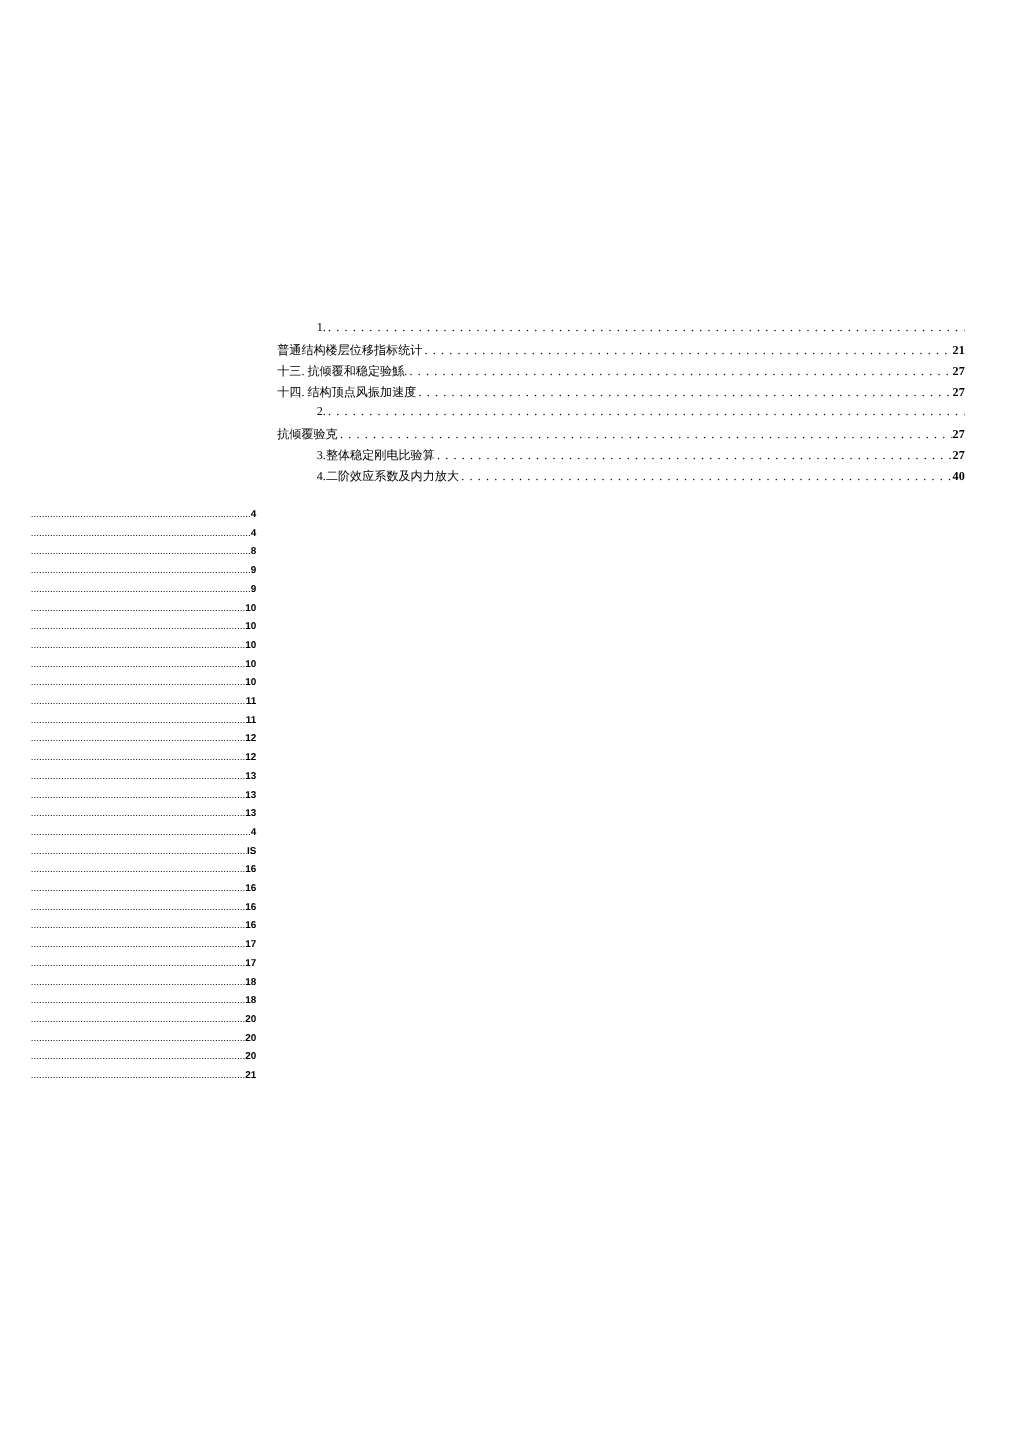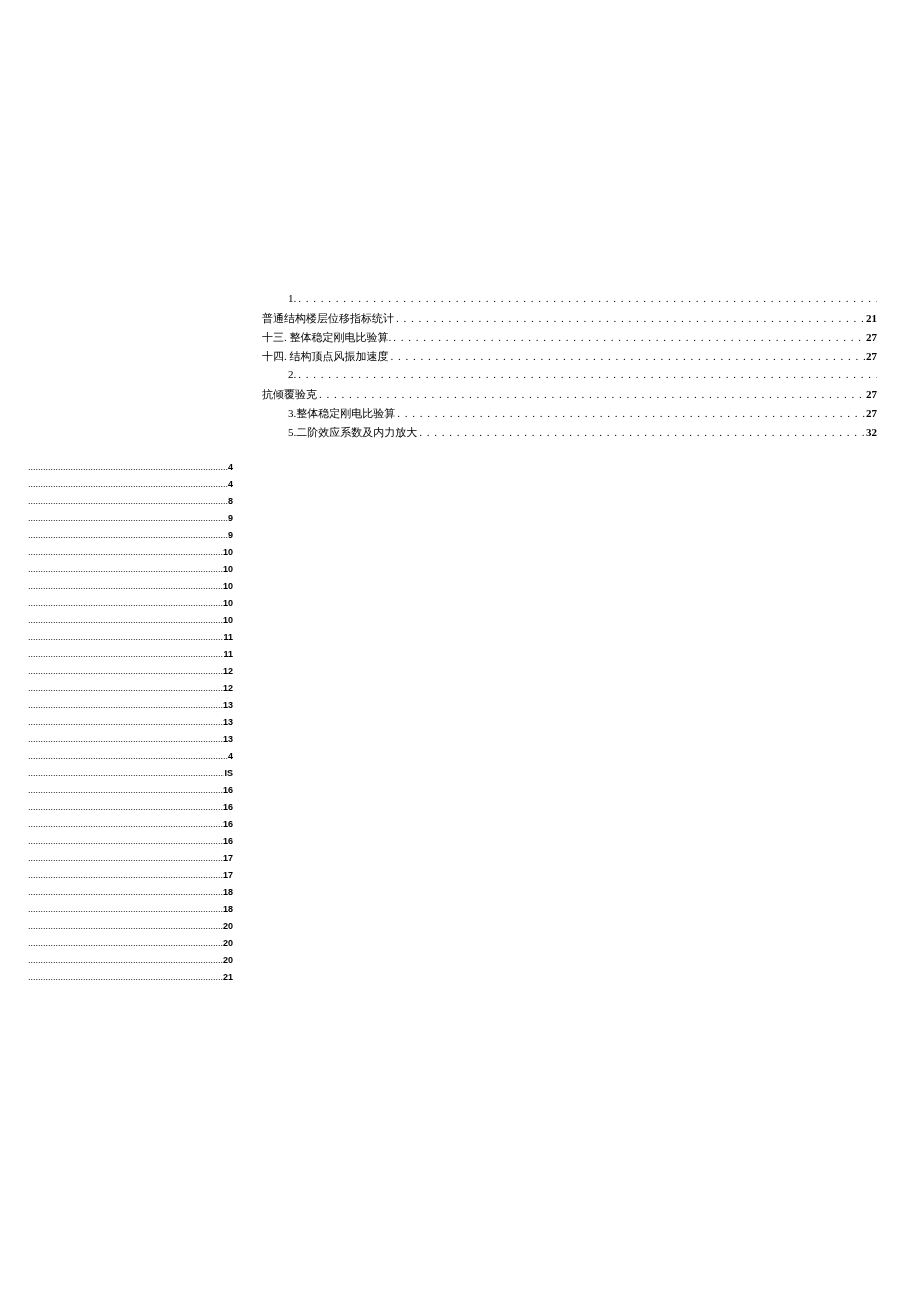--- a/index.html
+++ b/index.html
@@ -41,21 +41,21 @@
     letter-spacing: 1px;
     color: #000;
     padding: 0 2px;
   }
   .top-block .toc-line .pg {
     flex: 0 0 auto;
     font-weight: bold;
   }
   .top-block .toc-line.indent1 { padding-left: 36px; }
   .top-block .toc-line.indent2 { padding-left: 36px; text-align: right; }
-  .top-block .toc-line.indent0 { padding-left: 0px; margin-left: 10px; }
+  .top-block .toc-line.indent0 { padding-left: 0px; }
 
   .left-block {
     position: absolute;
     top: 462px;
     left: 28px;
     width: 205px;
   }
   .left-block .l-line {
     display: flex;
     align-items: baseline;
@@ -85,21 +85,21 @@
   <div class="toc-line indent1 nopage">
         <span class="label">1.</span>
         <span class="dots">. . . . . . . . . . . . . . . . . . . . . . . . . . . . . . . . . . . . . . . . . . . . . . . . . . . . . . . . . . . . . . . . . . . . . . . . . . . . . . . . . . . . . . . . . . . . . . . . . . . . . . . . . . . . . . . . . . . . . . . . . . . . . . . . . . . . . . . . . . . . . . . . . . . . . . . . . . . . . . . .</span>
       </div>
       <div class="toc-line indent0">
         <span class="label">普通结构楼层位移指标统计</span>
         <span class="dots">. . . . . . . . . . . . . . . . . . . . . . . . . . . . . . . . . . . . . . . . . . . . . . . . . . . . . . . . . . . . . . . . . . . . . . . . . . . . . . . . . . . . . . . . . . . . . . . . . . . . . . . . . . . . . . . . . . . . . . . . . . . . . . . . . . . . . . . . . . . . . . . . . . . . . . . . . . . . . . . .</span>
         <span class="pg">21</span>
       </div>
       <div class="toc-line indent0">
-        <span class="label">十三. 整体稳定刚电比验算.</span>
+        <span class="label">十三. 抗倾覆和稳定验鯀.</span>
         <span class="dots">. . . . . . . . . . . . . . . . . . . . . . . . . . . . . . . . . . . . . . . . . . . . . . . . . . . . . . . . . . . . . . . . . . . . . . . . . . . . . . . . . . . . . . . . . . . . . . . . . . . . . . . . . . . . . . . . . . . . . . . . . . . . . . . . . . . . . . . . . . . . . . . . . . . . . . . . . . . . . . . .</span>
         <span class="pg">27</span>
       </div>
       <div class="toc-line indent0">
         <span class="label">十四. 结构顶点风振加速度</span>
         <span class="dots">. . . . . . . . . . . . . . . . . . . . . . . . . . . . . . . . . . . . . . . . . . . . . . . . . . . . . . . . . . . . . . . . . . . . . . . . . . . . . . . . . . . . . . . . . . . . . . . . . . . . . . . . . . . . . . . . . . . . . . . . . . . . . . . . . . . . . . . . . . . . . . . . . . . . . . . . . . . . . . . .</span>
         <span class="pg">27</span>
       </div>
       <div class="toc-line indent1 nopage">
         <span class="label">2.</span>
@@ -109,23 +109,23 @@
         <span class="label">抗倾覆验克</span>
         <span class="dots">. . . . . . . . . . . . . . . . . . . . . . . . . . . . . . . . . . . . . . . . . . . . . . . . . . . . . . . . . . . . . . . . . . . . . . . . . . . . . . . . . . . . . . . . . . . . . . . . . . . . . . . . . . . . . . . . . . . . . . . . . . . . . . . . . . . . . . . . . . . . . . . . . . . . . . . . . . . . . . . .</span>
         <span class="pg">27</span>
       </div>
       <div class="toc-line indent2">
         <span class="label">3.整体稳定刚电比验算</span>
         <span class="dots">. . . . . . . . . . . . . . . . . . . . . . . . . . . . . . . . . . . . . . . . . . . . . . . . . . . . . . . . . . . . . . . . . . . . . . . . . . . . . . . . . . . . . . . . . . . . . . . . . . . . . . . . . . . . . . . . . . . . . . . . . . . . . . . . . . . . . . . . . . . . . . . . . . . . . . . . . . . . . . . .</span>
         <span class="pg">27</span>
       </div>
       <div class="toc-line indent2">
-        <span class="label">5.二阶效应系数及内力放大</span>
-        <span class="dots">. . . . . . . . . . . . . . . . . . . . . . . . . . . . . . . . . . . . . . . . . . . . . . . . . . . . . . . . . . . . . . . . . . . . . . . . . . . . . . . . . . . . . . . . . . . . . . . . . . . . . . . . . . . . . . . . . . . . . . . . . . . . . . . . . . . . . . . . . . . . . . . . . . . . . . . . . . . . . . . .</span>
-        <span class="pg">32</span>
+        <span class="label">4.二阶效应系数及内力放大</span>
+        <span class="dots">. . . . . . . . . . . . . . . . . . . . . . . . . . . . . . . . . . . . . . . . . . . . . . . . . . . . . . . . . . . . . . . . . . . . . . . . . . . . . . . . . . . . . . . . . . . . . . . . . . . . . . . . . . . . . . . . . . . . . . . . . . . . . . . . . . . . . . . . . . . . . . . . . . . . . . . . . . . . . . . .</span>
+        <span class="pg">40</span>
       </div>
     </div>
 
   <div class="left-block">
 
   <div class="l-line">
         <span class="dots">...............................................................................................................................................</span>
         <span class="pg">4</span>
       </div>
       <div class="l-line">

